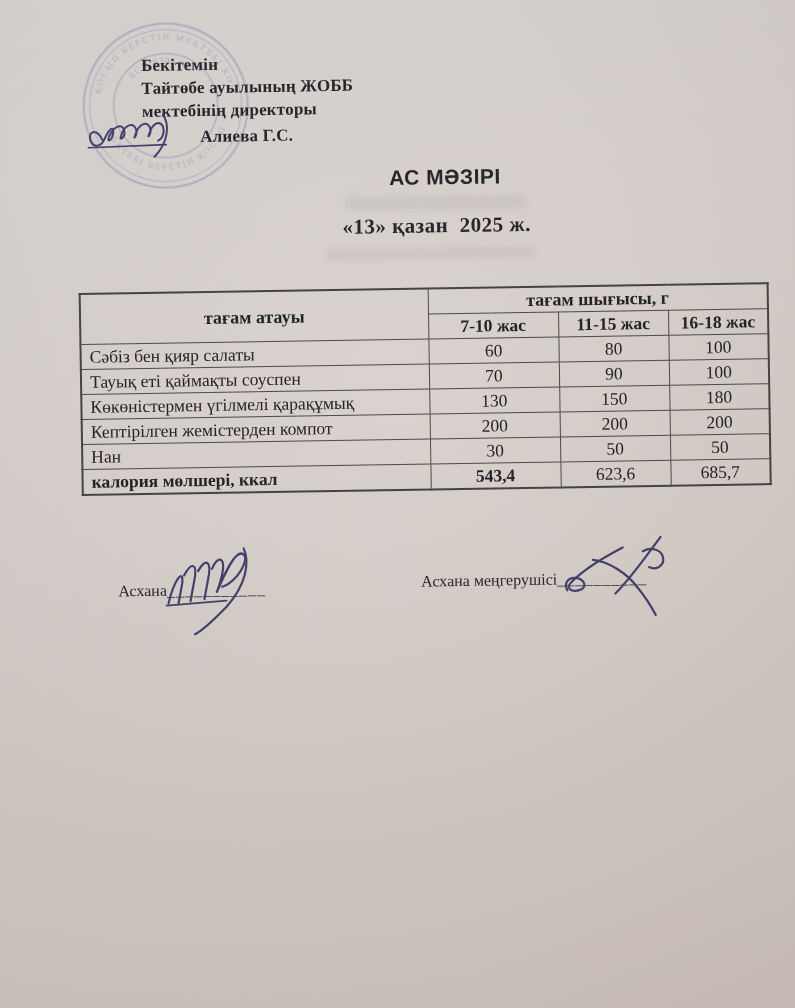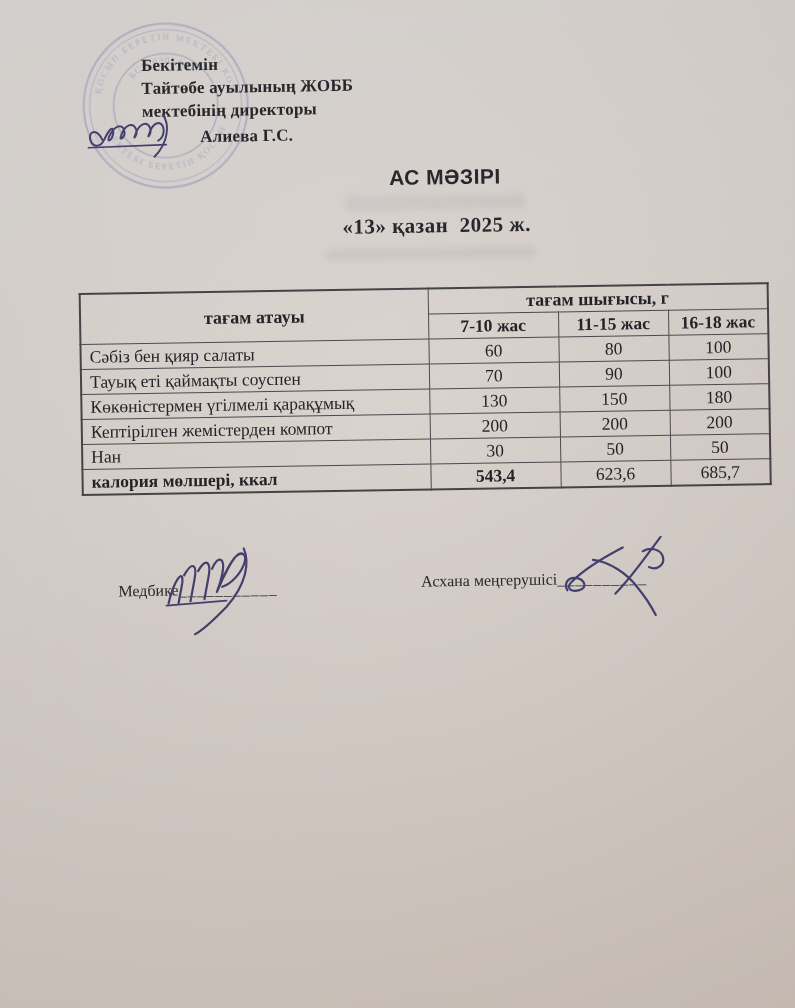--- a/index.html
+++ b/index.html
@@ -171,21 +171,21 @@
       <tr class="total-row">
         <td class="name-col">калория мөлшері, ккал</td>
         <td class="num">543,4</td>
         <td class="num reg">623,6</td>
         <td class="num reg">685,7</td>
       </tr>
     </tbody>
       </table>
 
     <div class="footer-left">
-      <span>Медбике</span><span class="uline">___________</span>
+      <span>Асхана</span><span class="uline">___________</span>
       <svg class="fsig fsig-left" width="120" height="95" viewBox="0 0 120 95">
         <path class="ink" stroke-width="2.2" d="M8,62 C14,38 24,26 22,42 L18,62 M24,34 C32,20 38,22 34,40 L30,60 M38,30 C46,16 52,20 48,38 L44,58 M52,28 C58,14 66,16 62,34 C59,47 54,56 58,48 C64,34 72,20 76,16 C82,10 88,14 84,24 C80,34 70,44 62,46"></path>
         <path class="ink" stroke-width="2.2" d="M84,8 C90,22 86,44 66,66 C52,80 40,90 34,93"></path>
         <path class="ink" stroke-width="1.8" d="M6,64 L66,60"></path>
       </svg>
     </div>
     <div class="footer-right">
       <span>Асхана меңгерушісі</span><span class="uline">__________</span>
       <svg class="fsig fsig-right" width="130" height="90" viewBox="0 0 130 90">
         <path class="ink" stroke-width="2.2" d="M18,58 C14,50 20,44 28,46 C36,48 38,56 30,58 C22,60 16,56 22,50 C34,38 58,24 74,16"></path>

